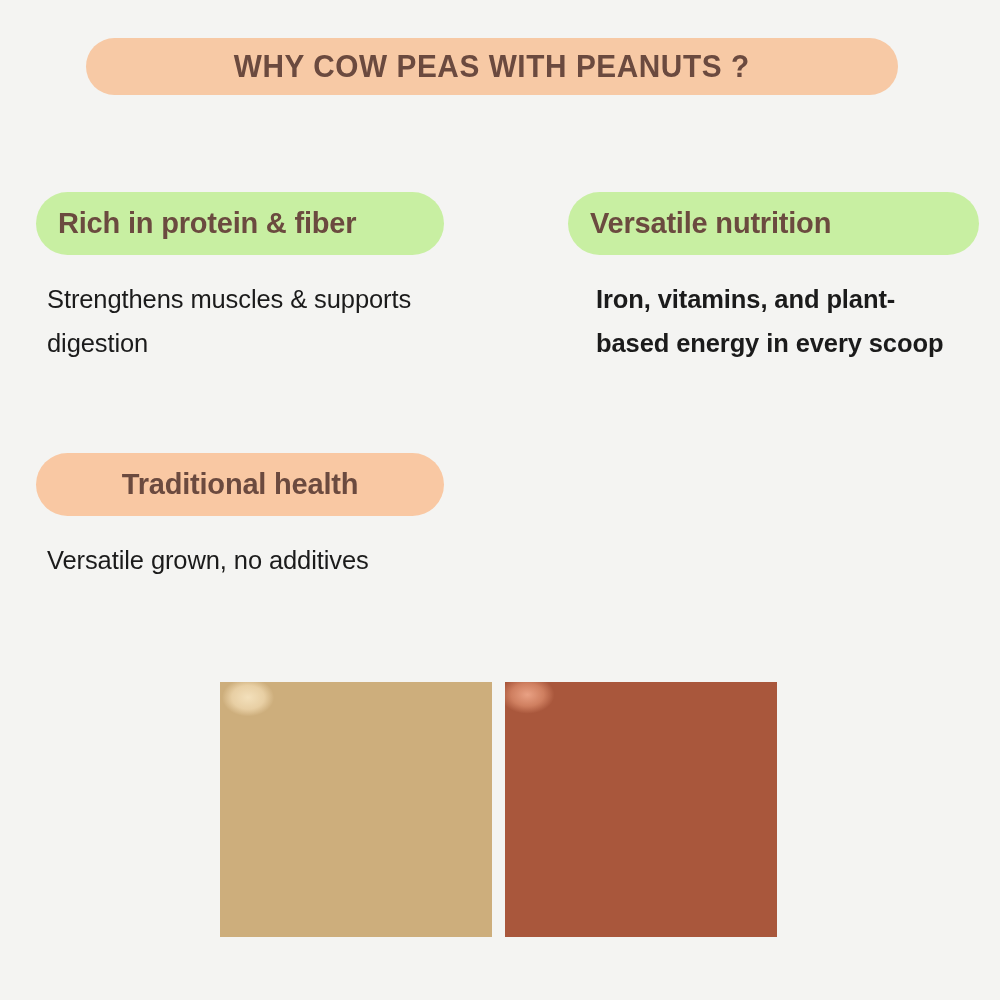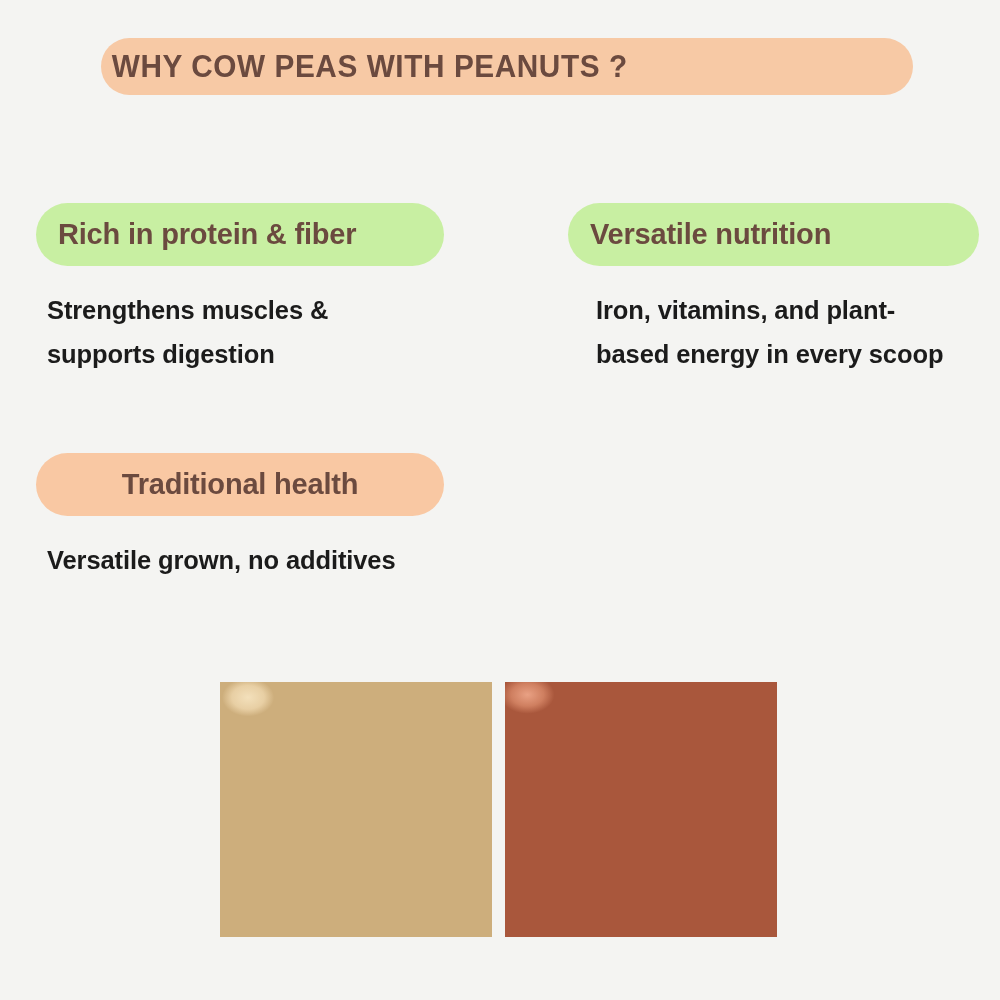--- a/index.html
+++ b/index.html
@@ -20,47 +20,48 @@
   .canvas {
     position: absolute;
     inset: 0;
     width: 1000px;
     height: 1000px;
   }
 
   
   .title-pill {
     position: absolute;
-    left: 101px;
+    left: 86px;
     top: 38px;
     width: 812px;
     height: 57px;
     background: #f7c9a5;
     border-radius: 40px;
     display: flex;
     align-items: center;
+    justify-content: center;
   }
   .title-text {
     font-family: "Liberation Sans Narrow", "Liberation Sans", sans-serif;
     font-weight: bold;
     font-size: 31px;
     letter-spacing: 0.6px;
     color: #6b4a3f;
     white-space: nowrap;
     transform: scaleX(0.96);
   }
 
   
   .card {
     position: absolute;
     width: 408px;
   }
   .card-col-left  { left: 36px; }
   .card-col-right { left: 568px; width: 411px; }
-  .card-row-1 { top: 203px; }
+  .card-row-1 { top: 192px; }
   .card-row-2 { top: 453px; }
 
   .pill {
     height: 63px;
     border-radius: 34px;
     display: flex;
     align-items: center;
   }
   .pill-green { background: #c8efa2; }
   .pill-peach { background: #f9c8a3; text-align: right; }
@@ -76,21 +77,21 @@
   }
 
   .card-body {
     margin-top: 22px;
     font-size: 25.5px;
     line-height: 1.74;
     color: #1b1b1b;
     font-weight: 400;
     letter-spacing: -0.1px;
   }
-  .body-indent-left  { padding-left: 11px; width: 380px; font-weight: bold; }
+  .body-indent-left  { padding-left: 11px; width: 380px; }
   .body-indent-right { padding-left: 28px; width: 400px; font-weight: bold; }
 
   
   .photo-strip {
     position: absolute;
     left: 220px;
     top: 682px;
     width: 557px;
     height: 255px;
   }

